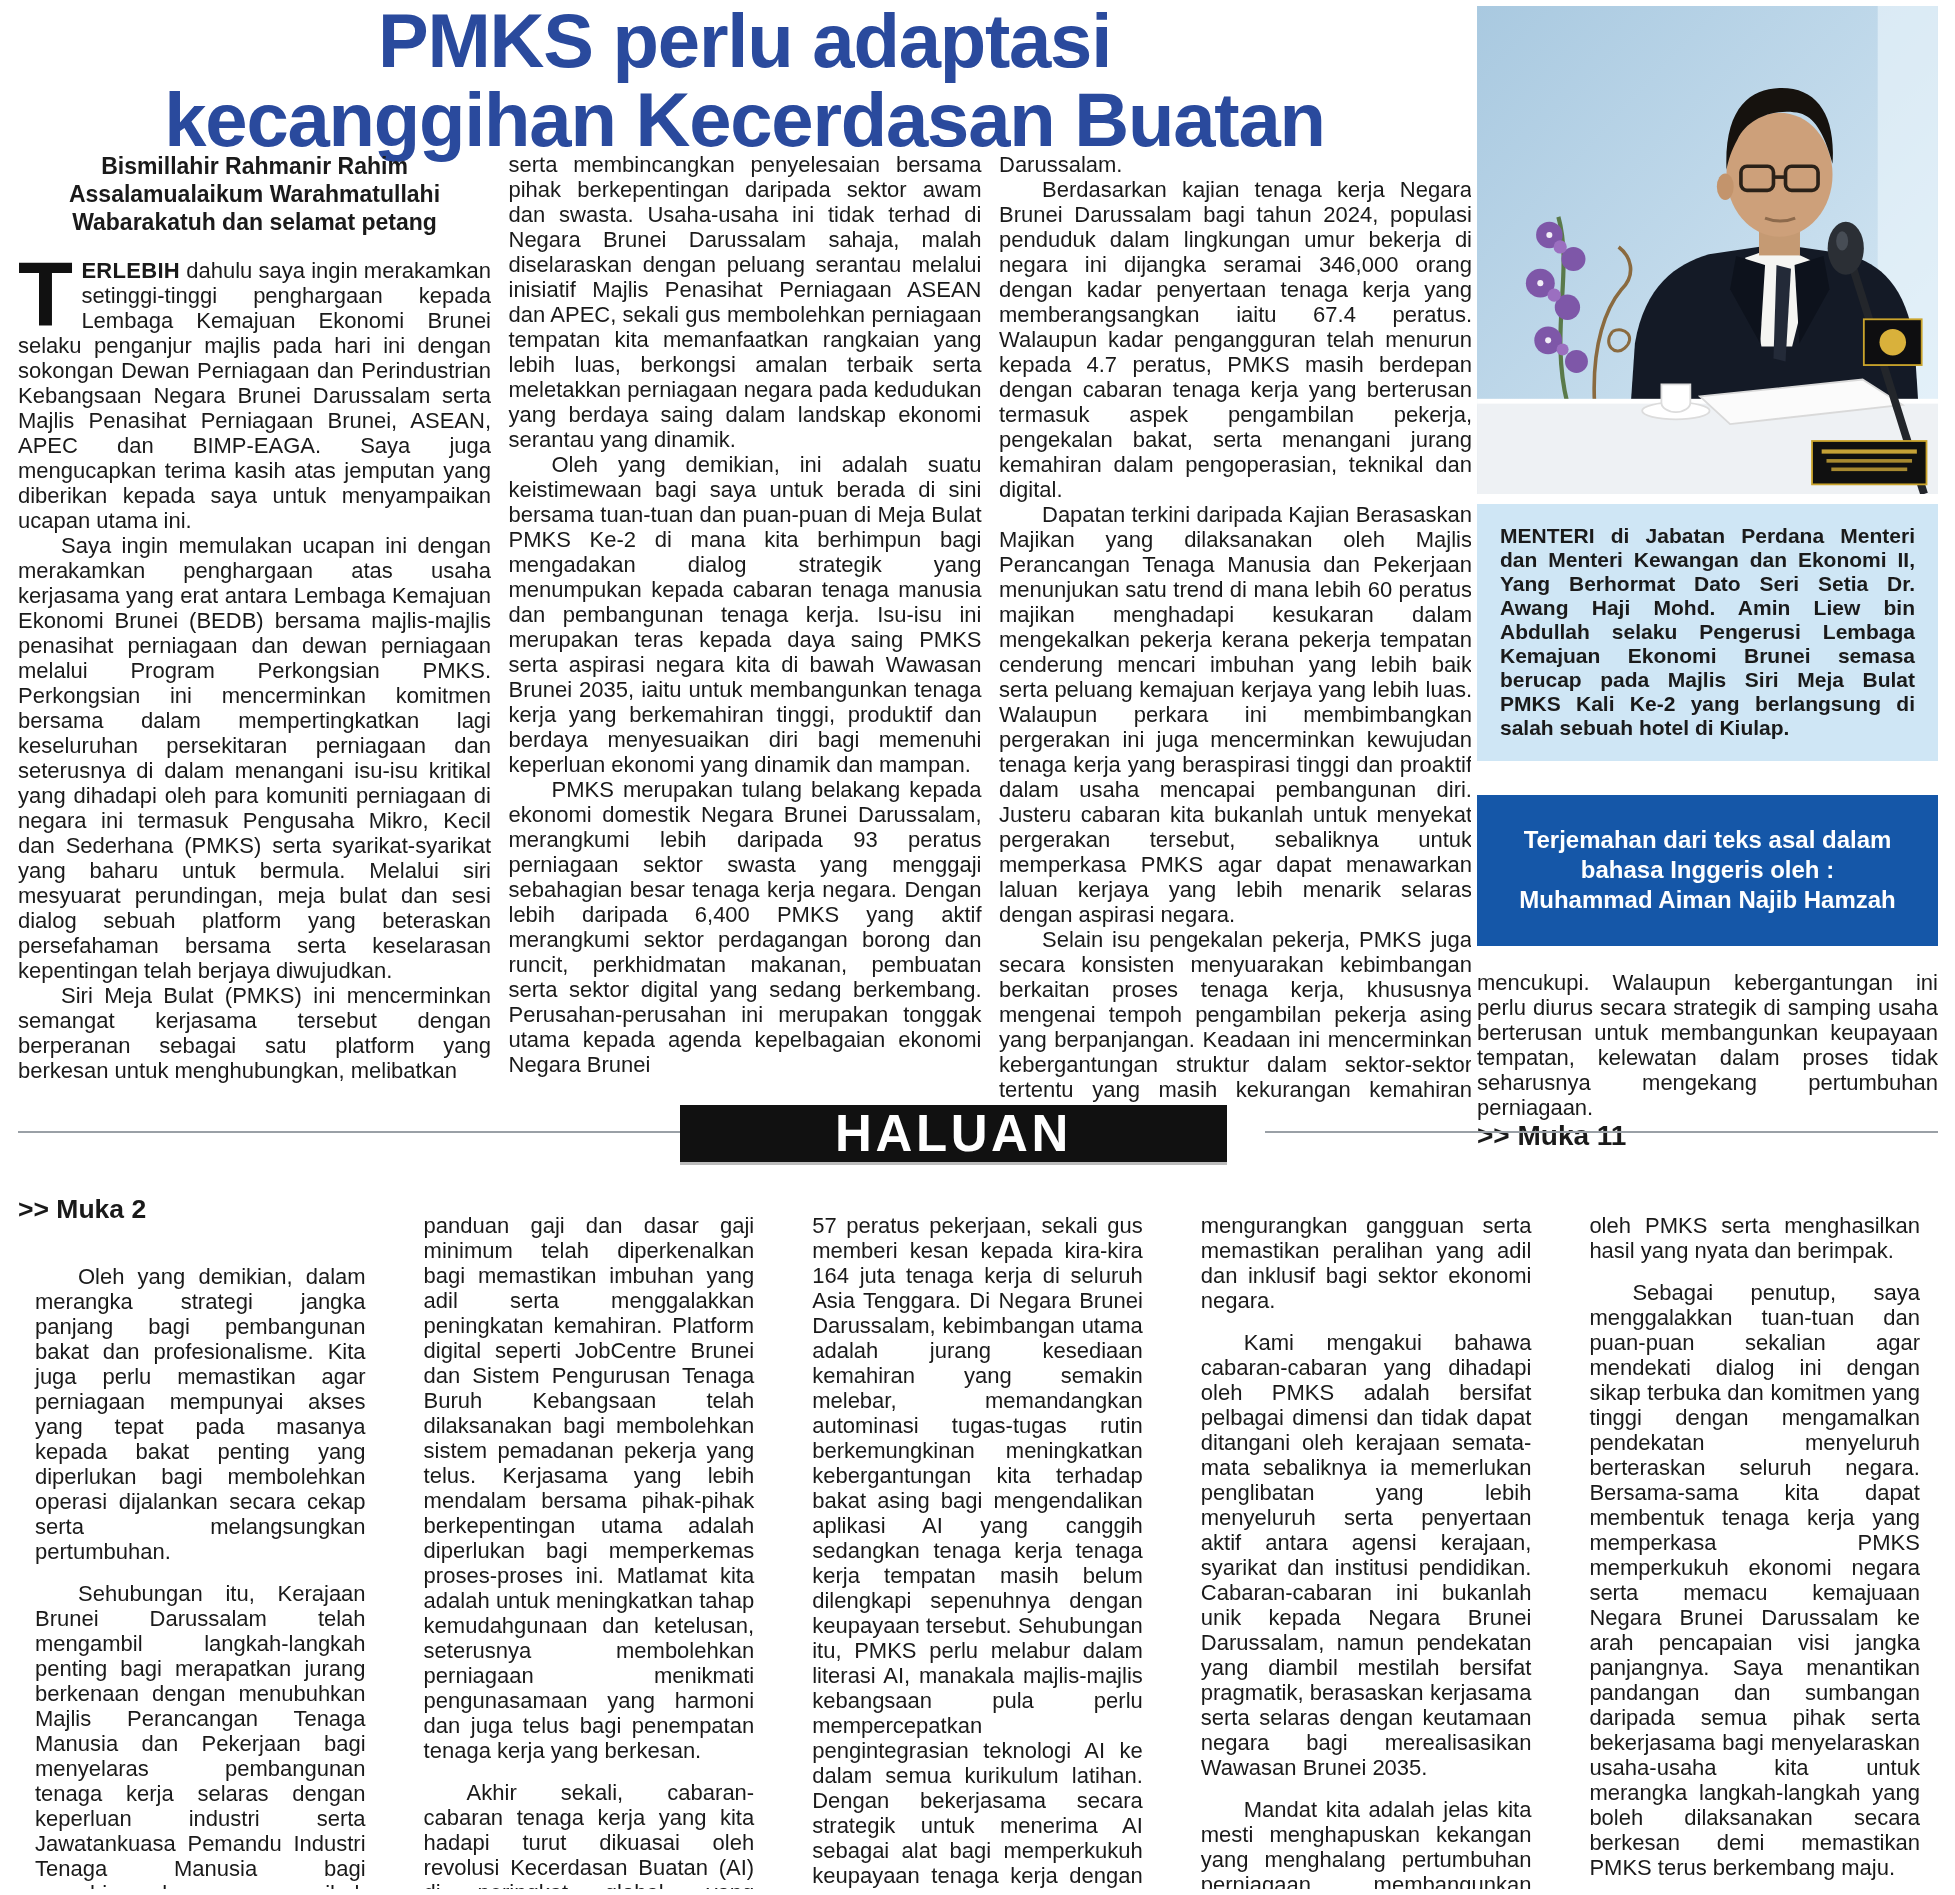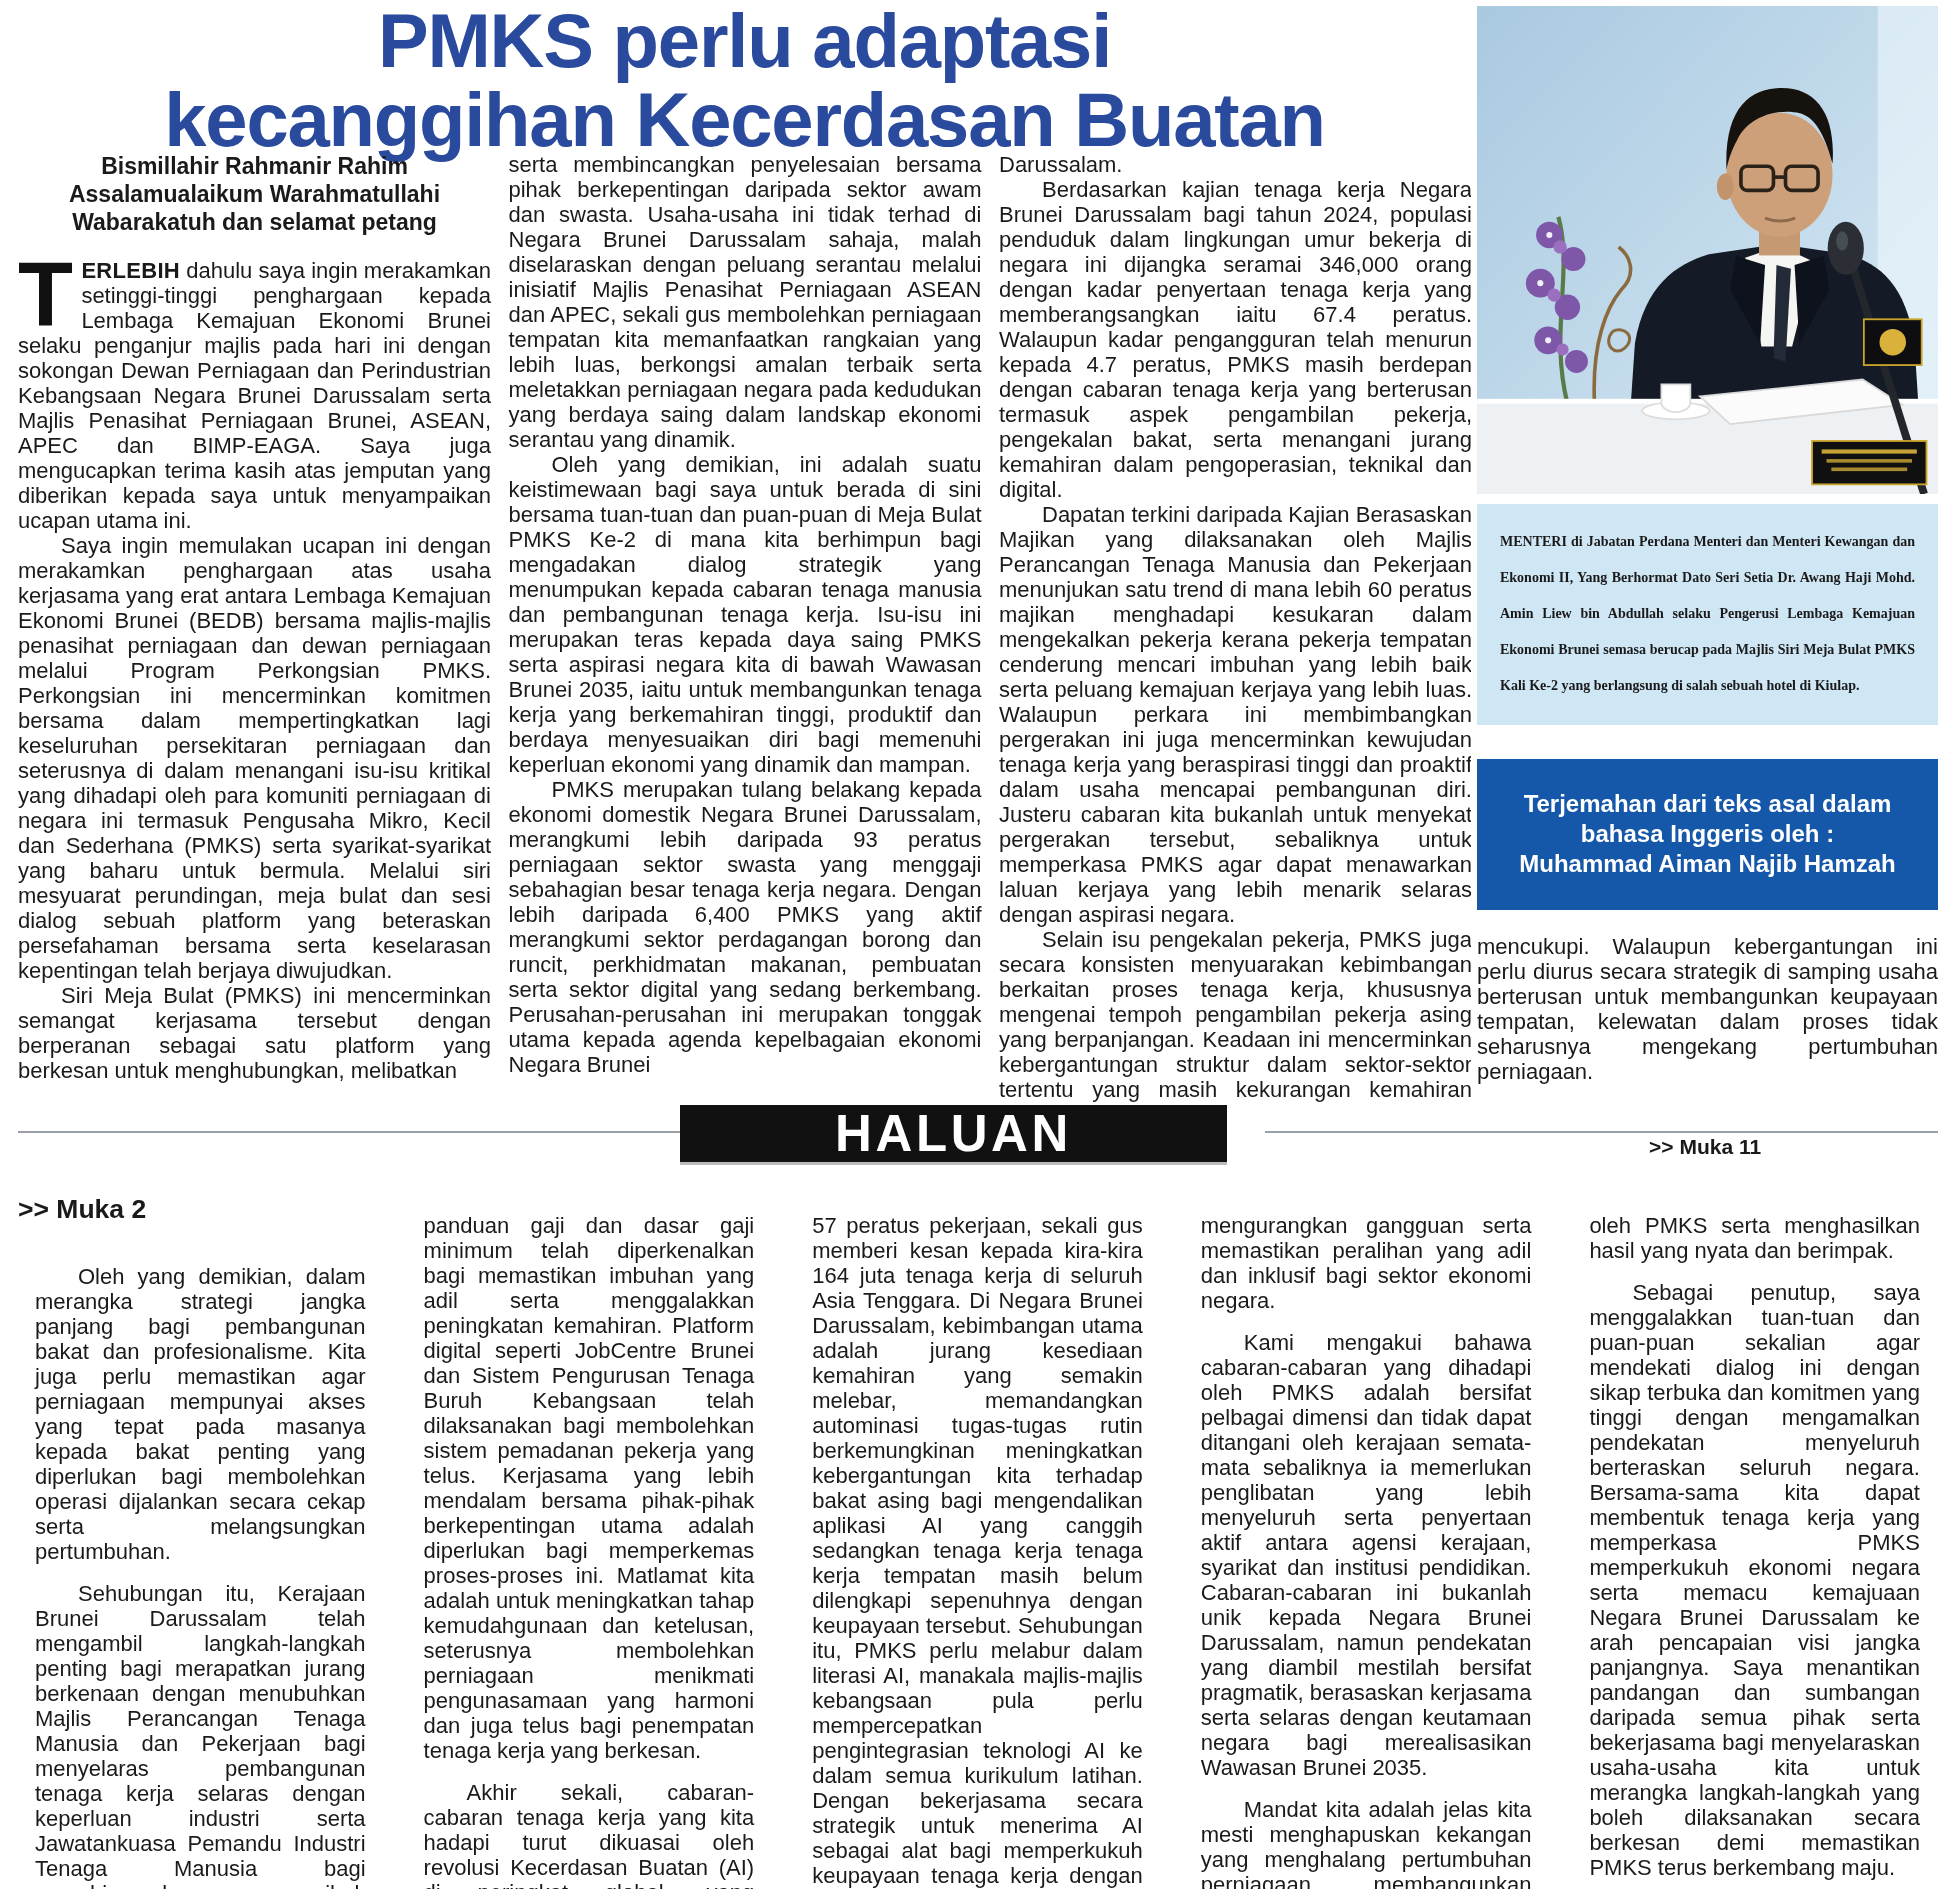--- a/index.html
+++ b/index.html
@@ -38,28 +38,28 @@
     padding:2.4px 8.4px 0 0;color:#111;
   }
   b.lead{letter-spacing:0.3px;}
 
   
   .rail{position:absolute;left:1477px;top:6px;width:461px;}
   .photo{position:relative;width:461px;height:488px;overflow:hidden;background:#bcd7ea;}
   .photo svg{display:block;width:100%;height:100%;}
   .caption{
     background:var(--caption_bg,#cfe6f5);margin-top:9.6px;padding:20.5px 23px;
-    font-weight:bold;font-size:14px;line-height:36px;text-align:justify;font-family:Liberation Serif, serif;
+    font-weight:bold;font-size:21px;line-height:24px;text-align:justify;
   }
   .translation{
     background:var(--translation_bg,#1557a8);margin-top:34px;padding:14.5px 24px;
     color:#ffffff;font-weight:bold;font-size:24px;line-height:30px;text-align:center;
   }
   .rail-text{margin:24px 0 0 0;font-size:22px;line-height:25px;text-align:justify;}
-  .muka11{margin-top:51px;font-weight:bold;font-size:21px;text-align:center;padding-right:4.8px;}
+  .muka11{font-weight:bold;font-size:28px;text-align:left;padding-right:4.8px;}
 
   
   .rule{position:absolute;top:1131px;height:2.4px;background:var(--rule_gray,#9aa0a6);}
   .rule-left{left:18px;width:662px;}
   .rule-right{left:1265px;width:673px;}
   .banner{
     position:absolute;left:680px;top:1105px;width:547px;height:57px;
     background:var(--banner_black,#111);color:#ffffff;font-weight:bold;font-size:51px;
     line-height:57px;text-align:center;letter-spacing:3.6px;
     box-shadow:0 3px 0 #bbbbbb;

